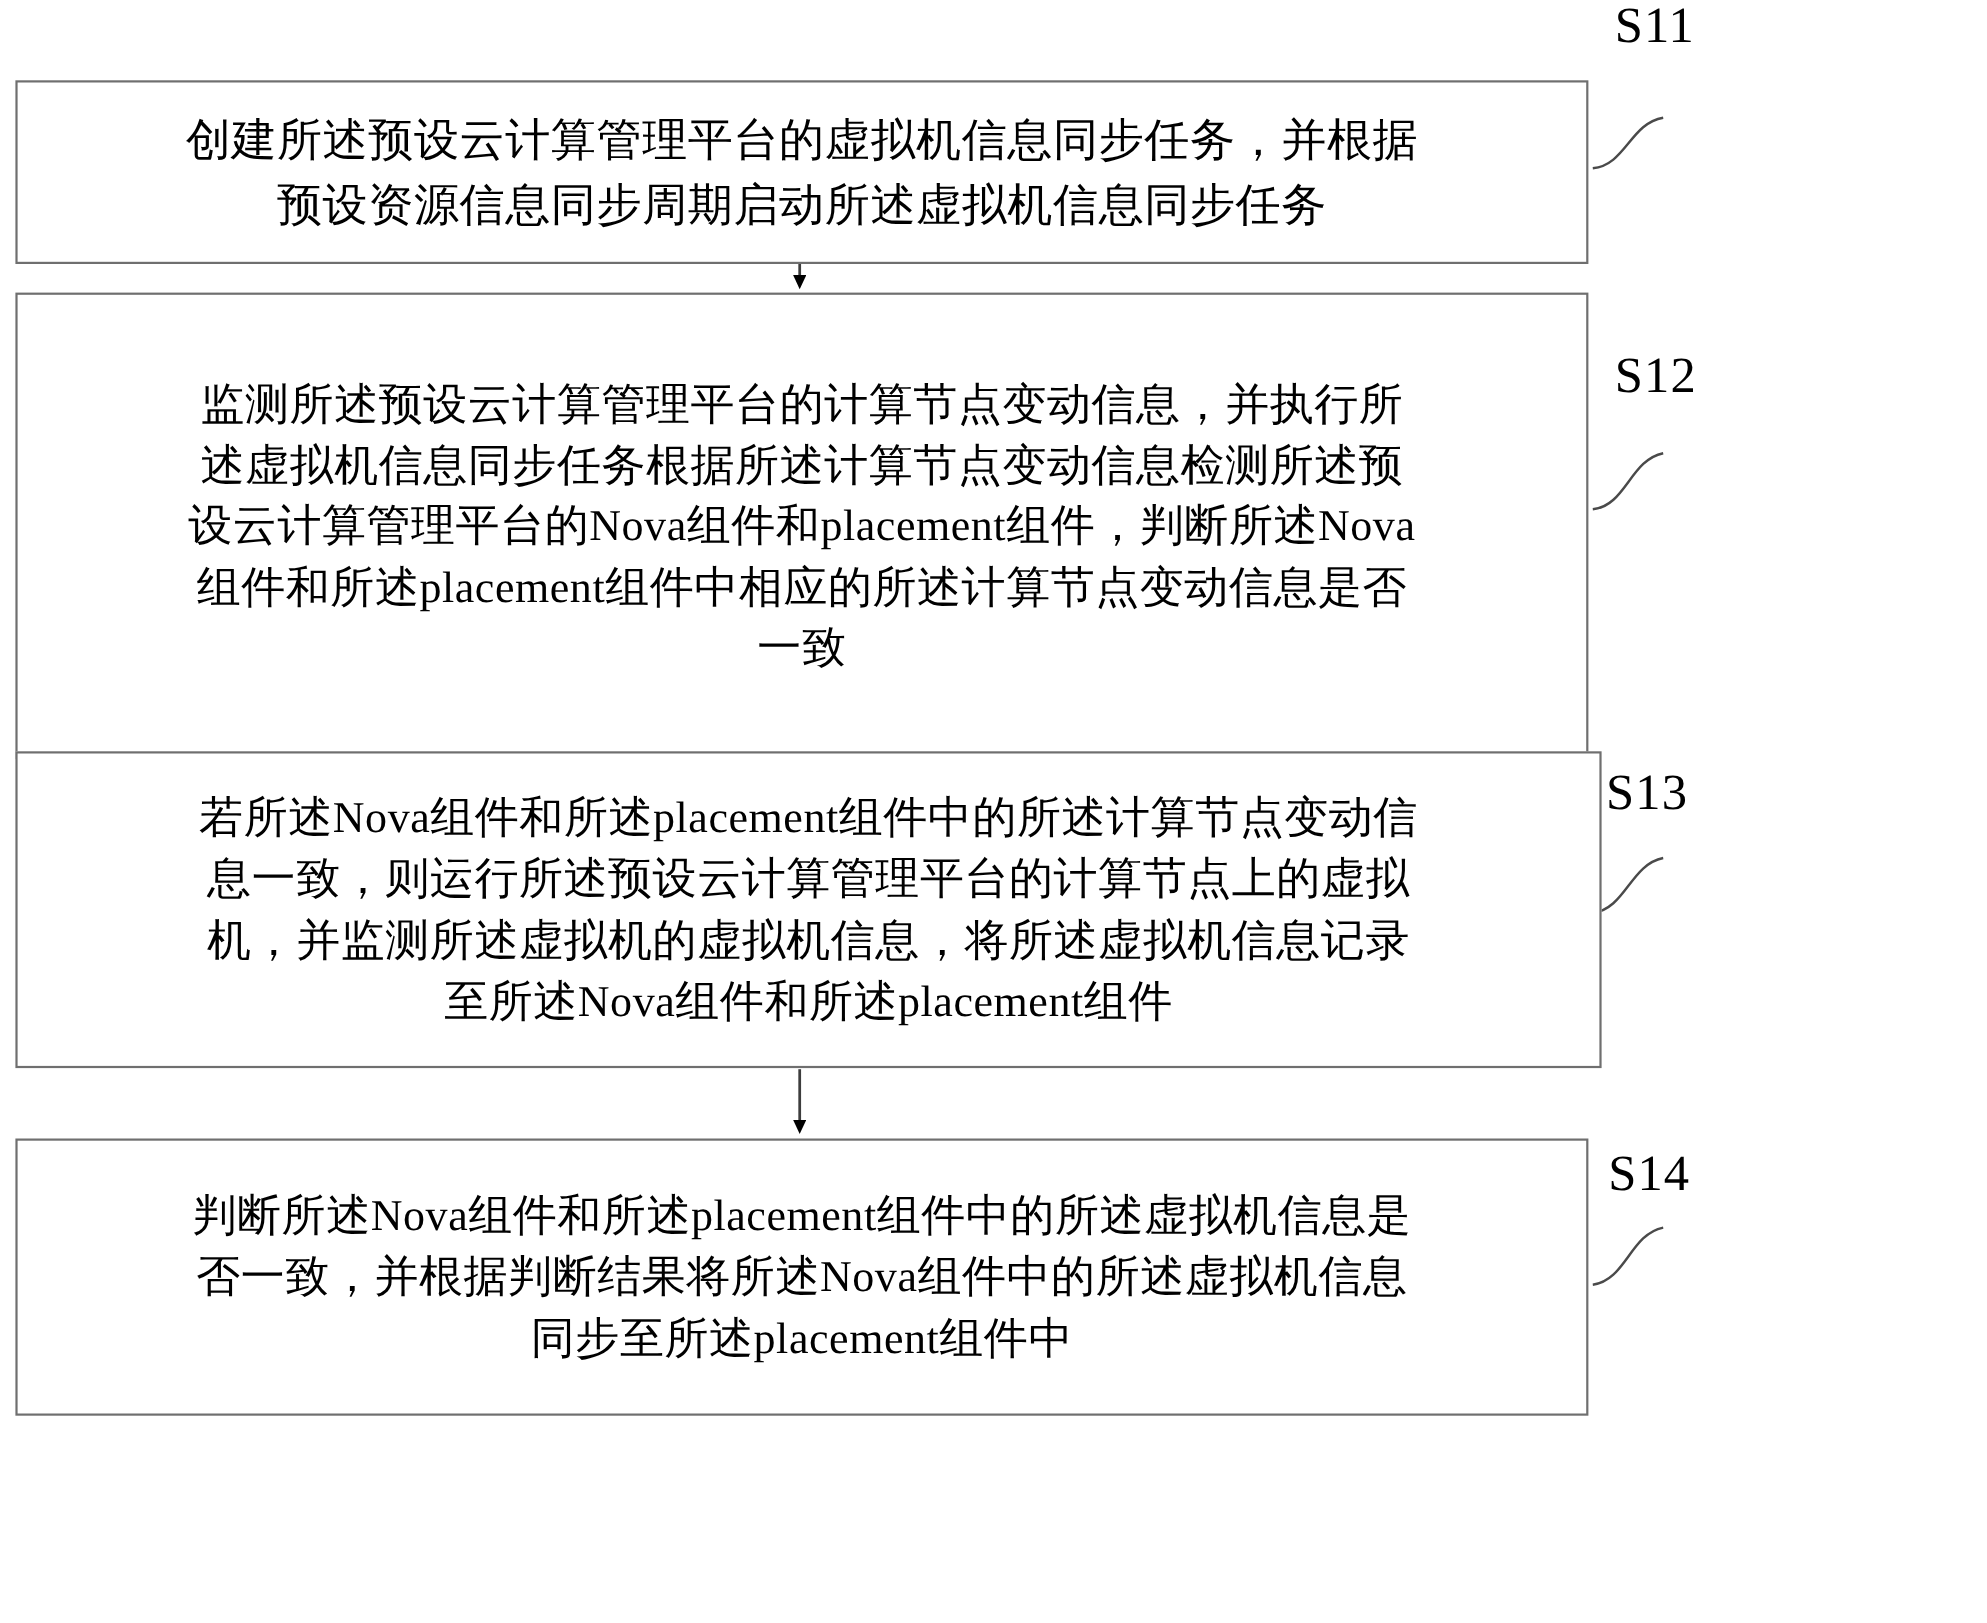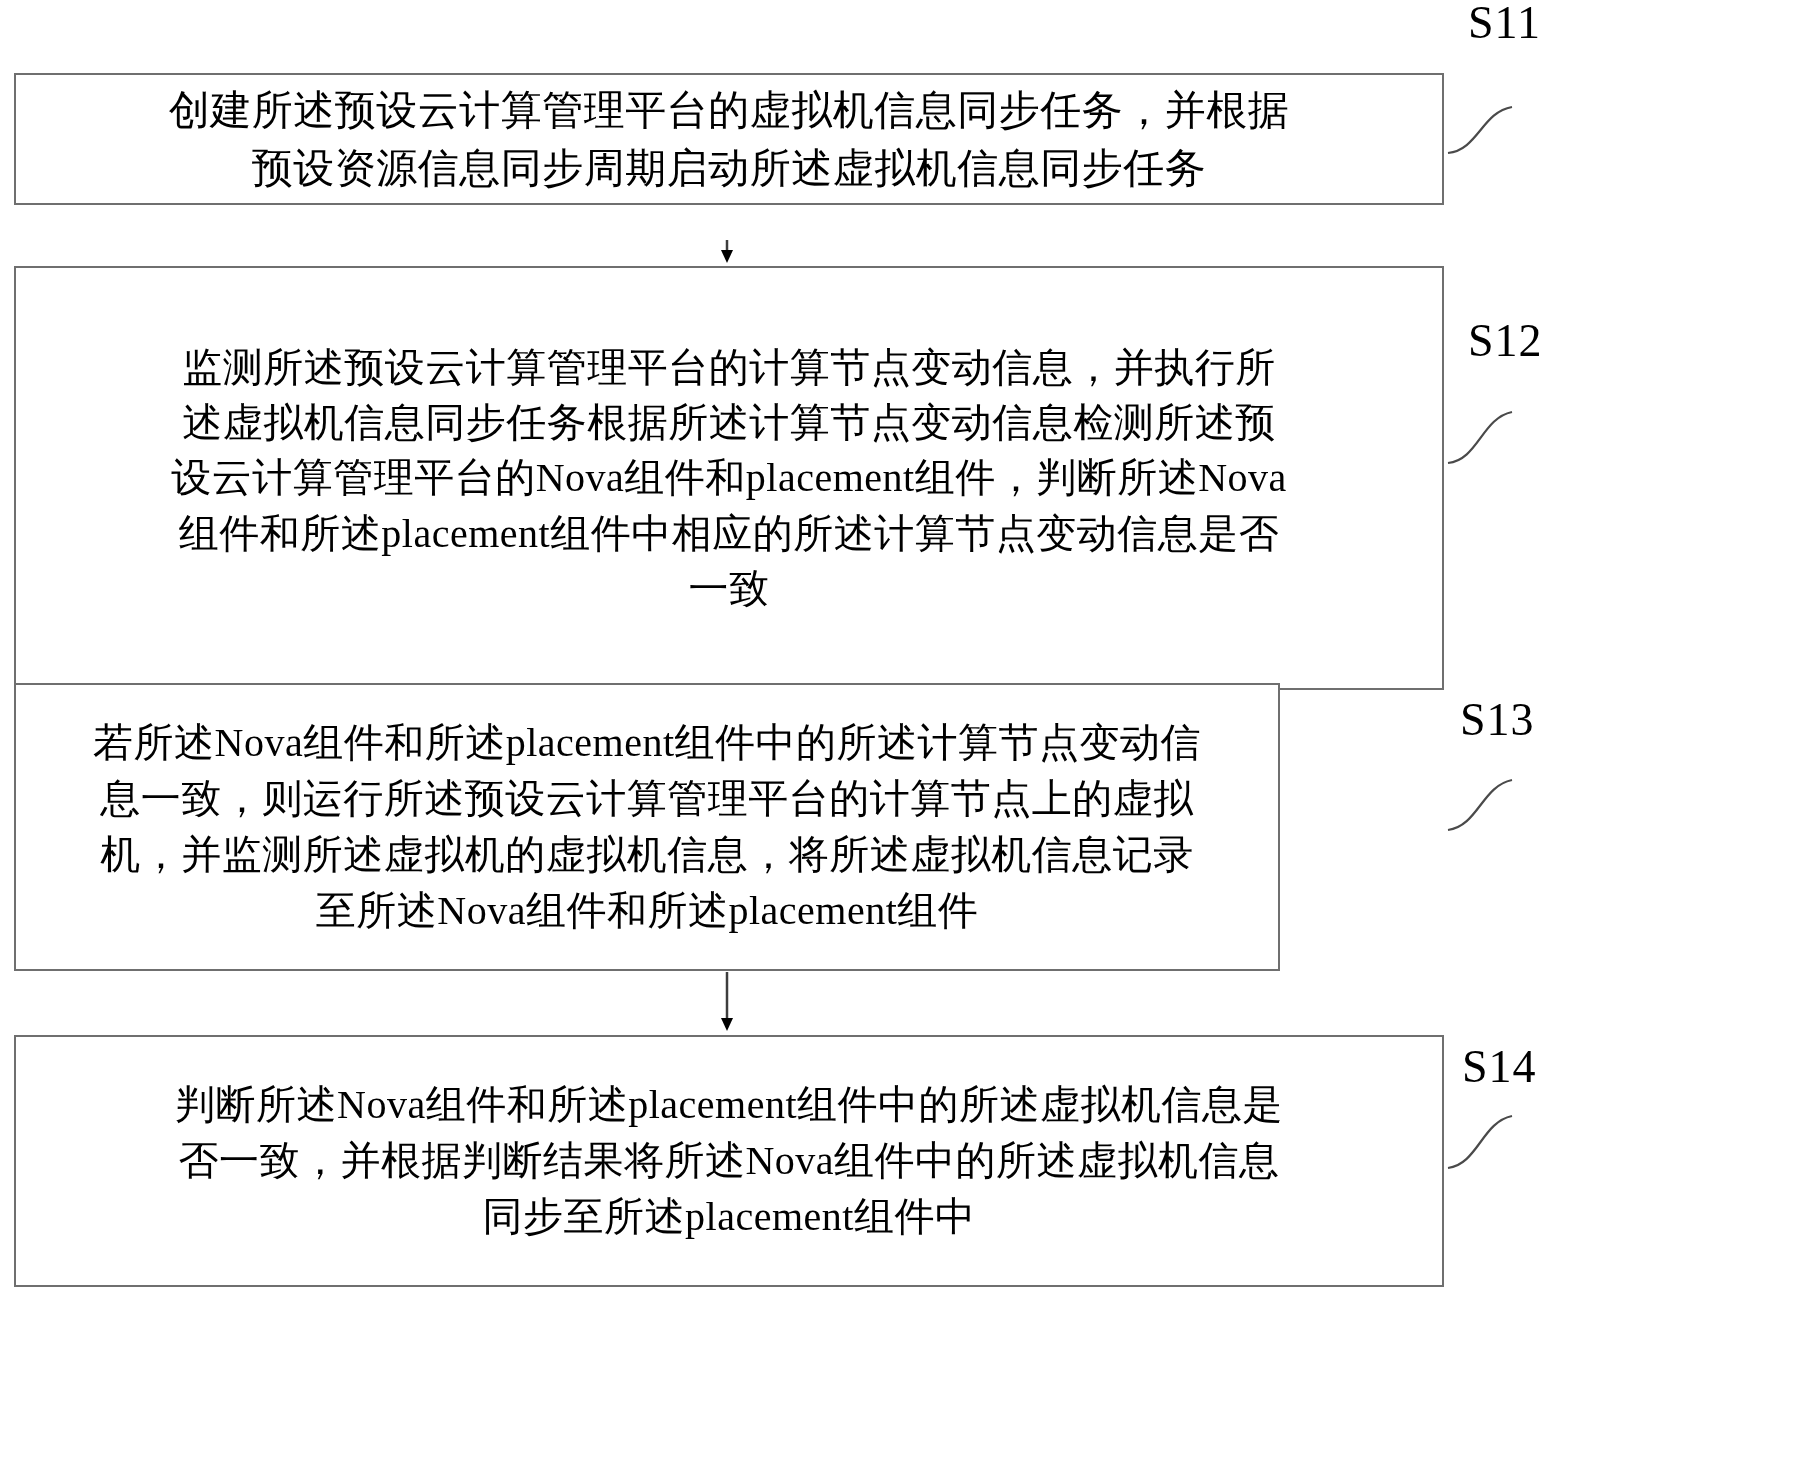--- a/index.html
+++ b/index.html
@@ -40,23 +40,23 @@
     font-family: "Liberation Serif", "DejaVu Serif", serif;
     font-size: 40px;
     line-height: 1.30;
     color: #000000;
     letter-spacing: 0.5px;
     padding: 0 26px;
     box-sizing: border-box;
     white-space: pre-line;
   }
 
-  #node-s11 { left: 14px;  top: 73px;   width: 1430px; height: 132px; }
+  #node-s11 { left: 14px;  top: 73px;   width: 1430px; height: 167px; }
   #node-s12 { left: 14px;  top: 266px;  width: 1430px; height: 424px; }
-  #node-s13 { left: 14px;  top: 683px;  width: 1266px; height: 288px; }
+  #node-s13 { left: 14px;  top: 683px;  width: 1442px; height: 288px; }
   #node-s14 { left: 14px;  top: 1035px; width: 1430px; height: 252px; }
 
   #node-s11 .node-text { font-size: 41px; line-height: 1.42; }
   #node-s12 .node-text { font-size: 40px; line-height: 1.38; }
   #node-s13 .node-text { font-size: 40px; line-height: 1.40; }
   #node-s14 .node-text { font-size: 40px; line-height: 1.40; }
 
   
   .step-label {
     position: absolute;

